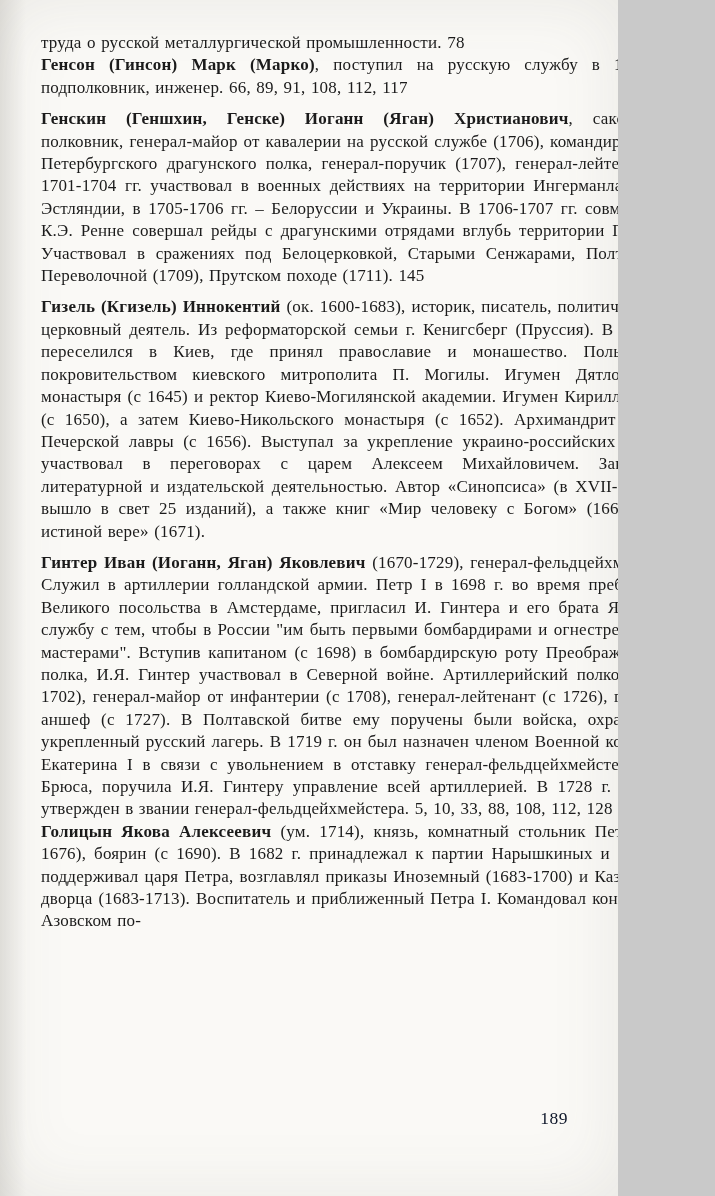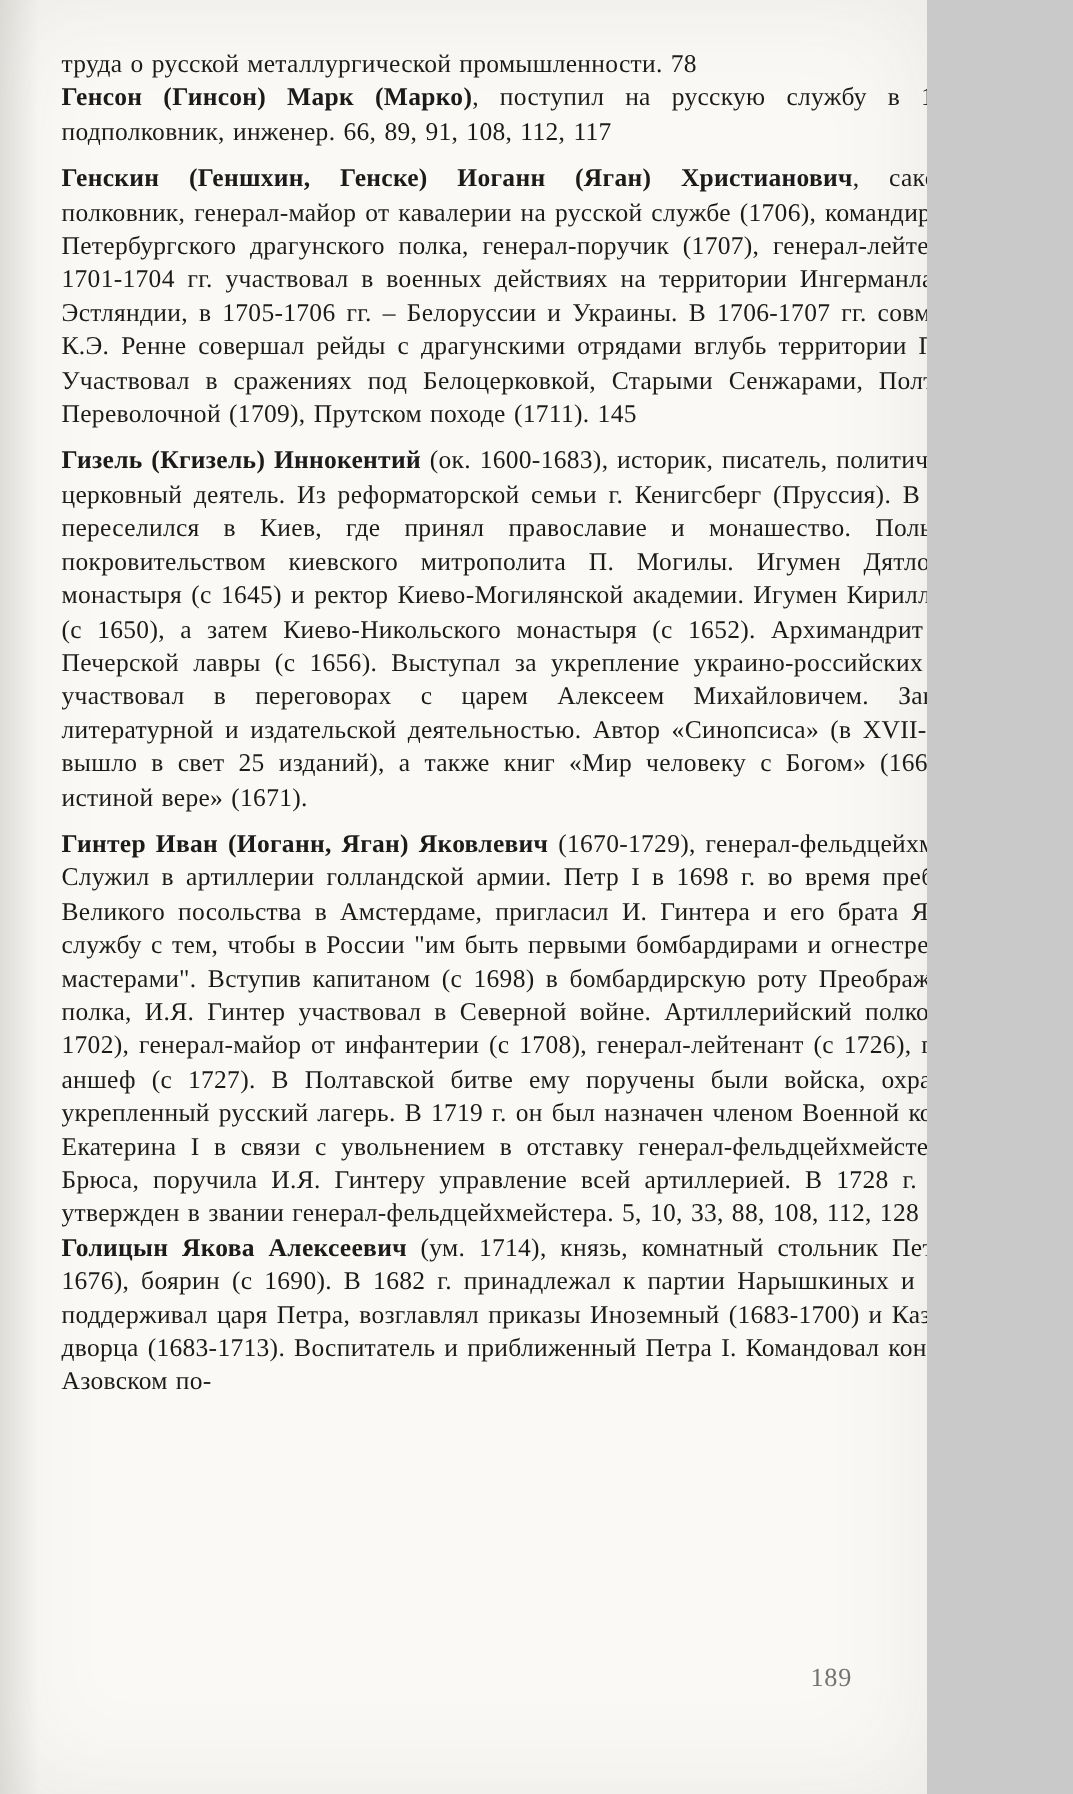--- a/index.html
+++ b/index.html
@@ -50,21 +50,21 @@
   }
   .headword {
     font-weight: bold;
   }
   .page-number {
     position: absolute;
     top: 1108px;
     right: 50px;
     font-size: 17.5px;
     letter-spacing: 0.5px;
-    color: #737373;
+    color: #0f172a;
   }
 </style>
 </head>
 <body>
 
 <div class="scan">
   <main class="text-col">
 
     <p class="entry"><span class="body-text">труда о русской металлургической промышленности. 78</span></p>
 

